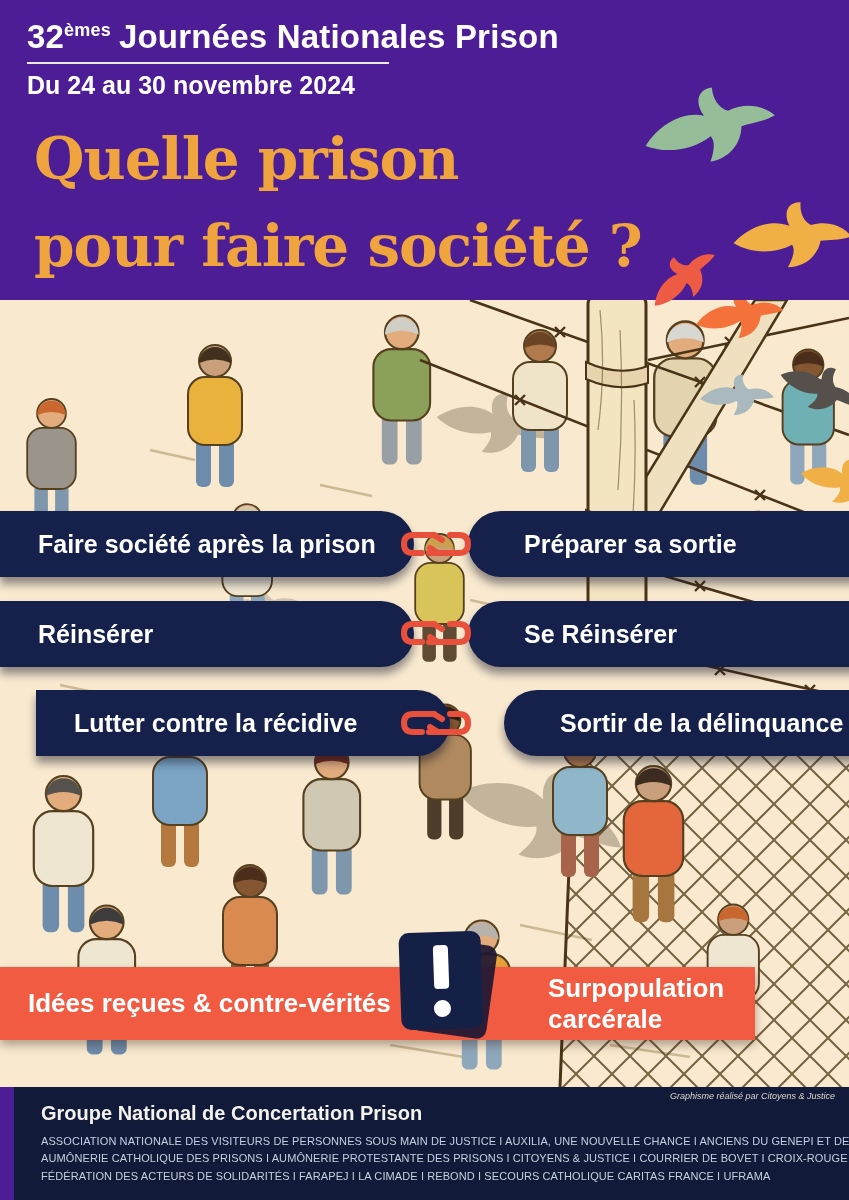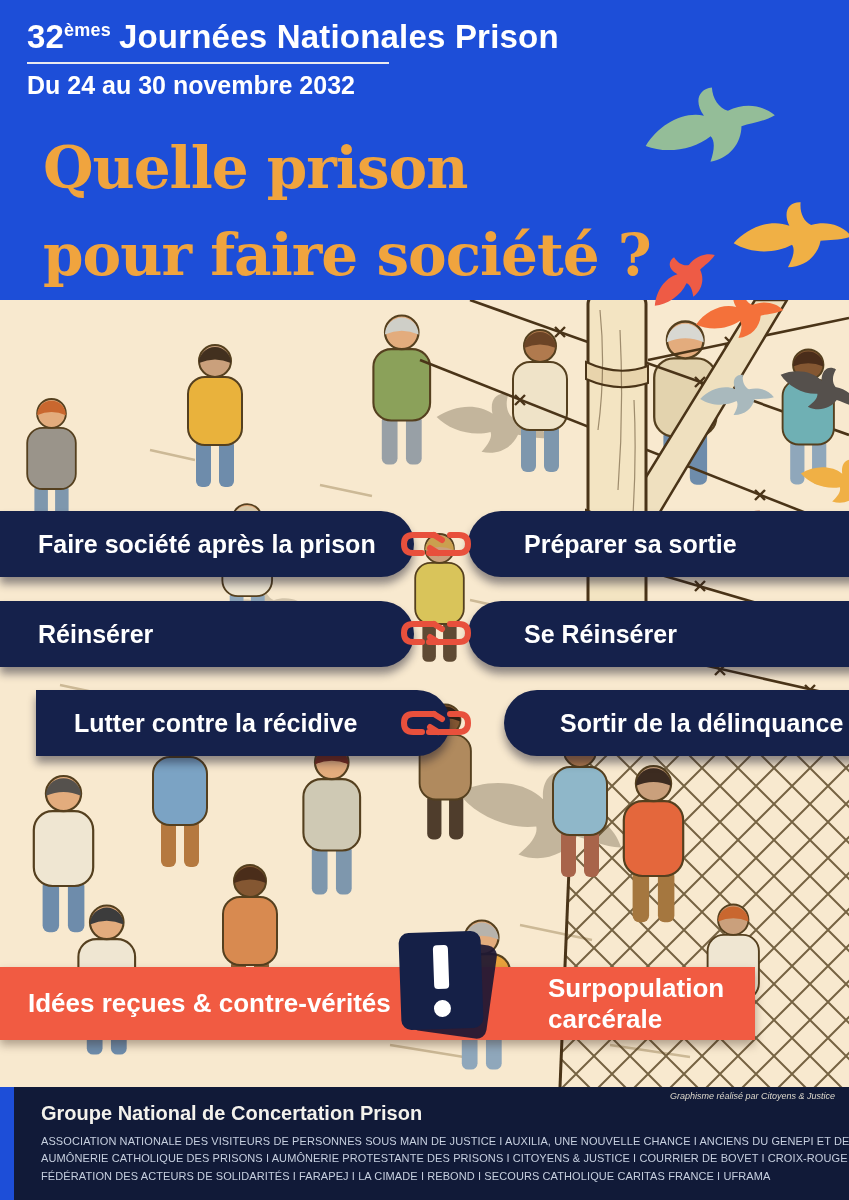--- a/index.html
+++ b/index.html
@@ -1,28 +1,28 @@
 <!DOCTYPE html>
 <html><head>
 <meta charset="utf-8">
 <style>
   html,body{margin:0;padding:0;background:#0b1230;}
   .poster{
     position:relative;width:849px;height:1200px;overflow:hidden;
-    background:#1d4ed8;font-family:"Liberation Sans",sans-serif;
+    background:#4c1d95;font-family:"Liberation Sans",sans-serif;
   }
   
   .header{position:absolute;left:27px;top:18px;color:#fff;z-index:4;}
   .ed-line{font-weight:bold;font-size:33px;letter-spacing:.2px;}
   .ed-sup{font-size:18px;vertical-align:super;font-weight:bold;margin-right:8px;}
   .ed-underline{width:362px;height:2px;background:#e9e9ef;margin:6px 0 7px 0;}
   .ed-dates{font-weight:bold;font-size:25px;}
   
   .title{
-    position:absolute;left:30px;top:112px;margin:13px;z-index:4;
+    position:absolute;left:30px;top:112px;margin:4px;z-index:4;
     font-family:"DejaVu Serif",serif;font-weight:bold;
     font-size:58px;line-height:1.5;color:#f0a43e;letter-spacing:-1px;
   }
   
   .header-birds{position:absolute;right:0;top:75px;z-index:3;}
   
   .illustration{position:absolute;left:0;top:300px;width:849px;height:787px;z-index:1;}
   
   .pill{
     position:absolute;height:66px;background:#15214b;z-index:5;
@@ -66,21 +66,21 @@
   .orgs div{white-space:nowrap;}
 </style>
 </head>
 <body>
 
 <div class="poster">
 
   <div class="header">
     <div class="ed-line"><span>32</span><sup class="ed-sup">èmes</sup><span>Journées Nationales Prison</span></div>
     <div class="ed-underline"></div>
-    <div class="ed-dates">Du 24 au 30 novembre 2032</div>
+    <div class="ed-dates">Du 24 au 30 novembre 2024</div>
   </div>
 
   <h1 class="title"><span>Quelle prison</span><br><span>pour faire société ?</span></h1>
 
   <svg class="header-birds" width="270" height="235" viewBox="0 0 270 235">
     <defs>
       <path id="hbird" d="M0,28 C14,16 34,12 48,20 C44,8 50,0 60,2 C58,10 60,18 66,22 C80,20 92,26 98,36 C88,38 80,36 72,36 C68,48 56,56 42,54 C48,46 50,40 48,36 C32,42 12,38 0,28 Z"></path>
     </defs>
     <use href="#hbird" fill="#94bd98" transform="translate(55,35) scale(1.35) rotate(-18)"></use>
     <use href="#hbird" fill="#f0b045" transform="translate(150,135) scale(1.2) rotate(-8)"></use>

